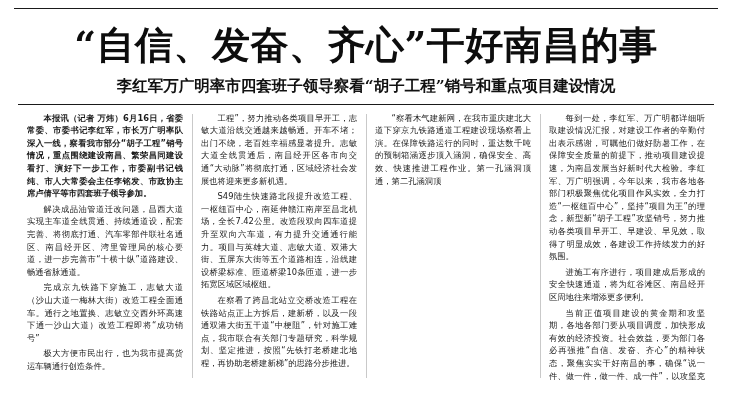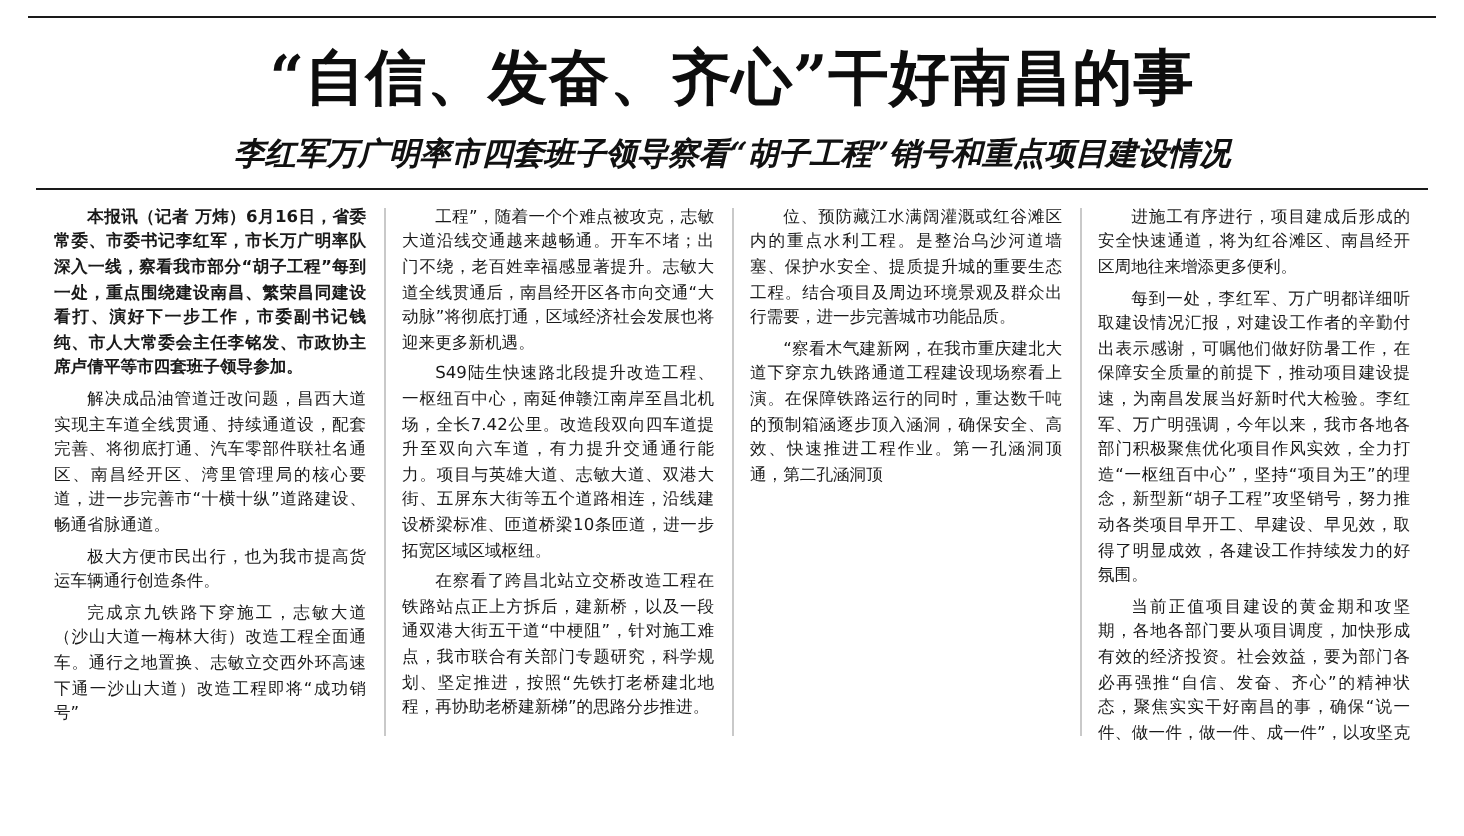--- a/index.html
+++ b/index.html
@@ -29,39 +29,38 @@
     height: 1px;
     background: #1a1a1a;
   }
   .headline-block {
     margin-top: 10px;
     text-align: center;
   }
   .headline-main {
     font-family: "DejaVu Serif", "Liberation Serif", serif;
     font-weight: bold;
-    font-size: 30px;
+    font-size: 38px;
     line-height: 1.22;
     letter-spacing: 0.5px;
     color: #0d0d0d;
     white-space: nowrap;
   }
   .headline-main .ln2 {
     display: block;
   }
   .subhead {
     margin-top: 8px;
     font-family: "DejaVu Serif", "Liberation Serif", serif;
     font-weight: bold;
     font-size: 15.5px;
     line-height: 1.3;
     color: #111111;
     text-align: center;
     white-space: nowrap;
-    font-style: italic;
   }
   .rule-under-head {
     margin: 7px 0 0 0;
     height: 1px;
     background: #1a1a1a;
   }
   .columns {
     margin-top: 7px;
     display: flex;
     gap: 0;
@@ -118,39 +117,38 @@
       <span>“自信、发奋、齐心”干好南昌的事</span>
     </div>
     <div class="subhead">李红军万广明率市四套班子领导察看“胡子工程”销号和重点项目建设情况</div>
   </div>
 
   <div class="rule-under-head"></div>
 
   <div class="columns">
 
     <div class="col">
-      <p class="body lead-para">本报讯（记者 万炜）6月16日，省委常委、市委书记李红军，市长万广明率队深入一线，察看我市部分“胡子工程”每到一处，重点围绕建设南昌、繁荣昌同建设看打、演好下一步工作，市委副书记钱纯、市人大常委会主任李铭发、市政协主席卢倩平等市四套班子领导参加。</p>
+      <p class="body lead-para">本报讯（记者 万炜）6月16日，省委常委、市委书记李红军，市长万广明率队深入一线，察看我市部分“胡子工程”销号情况，重点围绕建设南昌、繁荣昌同建设看打、演好下一步工作，市委副书记钱纯、市人大常委会主任李铭发、市政协主席卢倩平等市四套班子领导参加。</p>
       <p class="body">解决成品油管道迁改问题，昌西大道实现主车道全线贯通、持续通道设，配套完善、将彻底打通、汽车零部件联社名通区、南昌经开区、湾里管理局的核心要道，进一步完善市“十横十纵”道路建设、畅通省脉通道。</p>
+      <p class="body">完成京九铁路下穿施工，志敏大道（沙山大道一梅林大街）改造工程全面通车。通行之地置换、志敏立交西外环高速下通一沙山大道）改造工程即将“成功销号”</p>
       <p class="body">极大方便市民出行，也为我市提高货运车辆通行创造条件。</p>
-      <p class="body">完成京九铁路下穿施工，志敏大道（沙山大道一梅林大街）改造工程全面通车。通行之地置换、志敏立交西外环高速下通一沙山大道）改造工程即将“成功销号”</p>
     </div>
 
     <div class="col">
-      <p class="body">工程”，随着一个个难点被攻克，志敏大道沿线交通越来越畅通。开车不堵；出门不绕，老百姓幸福感显著提升。志敏大道全线贯通后，南昌经开区各市向交通“大动脉”将彻底打通，区域经济社会发展也将迎来更多新机遇。</p>
+      <p class="body">工程”，努力推动各类项目早开工，志敏大道沿线交通越来越畅通。开车不堵；出门不绕，老百姓幸福感显著提升。志敏大道全线贯通后，南昌经开区各市向交通“大动脉”将彻底打通，区域经济社会发展也将迎来更多新机遇。</p>
       <p class="body">S49陆生快速路北段提升改造工程、一枢纽百中心，南延伸赣江南岸至昌北机场，全长7.42公里。改造段双向四车道提升至双向六车道，有力提升交通通行能力。项目与英雄大道、志敏大道、双港大街、五屏东大街等五个道路相连，沿线建设桥梁标准、匝道桥梁10条匝道，进一步拓宽区域区域枢纽。</p>
       <p class="body">在察看了跨昌北站立交桥改造工程在铁路站点正上方拆后，建新桥，以及一段通双港大街五干道“中梗阻”，针对施工难点，我市联合有关部门专题研究，科学规划、坚定推进，按照“先铁打老桥建北地程，再协助老桥建新梯”的思路分步推进。</p>
     </div>
 
     <div class="col">
-      <p class="body">位、预防藏江水满阔灌溉或红谷滩区内的重点水利工程。是整治乌沙河道墙塞、保护水安全、提质提升城的重要生态工程。结合项目及周边环境景观及群众出行需要，进一步完善城市功能品质。</p>
       <p class="body">“察看木气建新网，在我市重庆建北大道下穿京九铁路通道工程建设现场察看上演。在保障铁路运行的同时，重达数千吨的预制箱涵逐步顶入涵洞，确保安全、高效、快速推进工程作业。第一孔涵洞顶通，第二孔涵洞顶</p>
     </div>
 
     <div class="col">
+      <p class="body">每到一处，李红军、万广明都详细听取建设情况汇报，对建设工作者的辛勤付出表示感谢，可嘱他们做好防暑工作，在保障安全质量的前提下，推动项目建设提速，为南昌发展当好新时代大检验。李红军、万广明强调，今年以来，我市各地各部门积极聚焦优化项目作风实效，全力打造“一枢纽百中心”，坚持“项目为王”的理念，新型新“胡子工程”攻坚销号，努力推动各类项目早开工、早建设、早见效，取得了明显成效，各建设工作持续发力的好氛围。</p>
       <p class="body">进施工有序进行，项目建成后形成的安全快速通道，将为红谷滩区、南昌经开区周地往来增添更多便利。</p>
-      <p class="body">每到一处，李红军、万广明都详细听取建设情况汇报，对建设工作者的辛勤付出表示感谢，可嘱他们做好防暑工作，在保障安全质量的前提下，推动项目建设提速，为南昌发展当好新时代大检验。李红军、万广明强调，今年以来，我市各地各部门积极聚焦优化项目作风实效，全力打造“一枢纽百中心”，坚持“项目为王”的理念，新型新“胡子工程”攻坚销号，努力推动各类项目早开工、早建设、早见效，取得了明显成效，各建设工作持续发力的好氛围。</p>
       <p class="body">当前正值项目建设的黄金期和攻坚期，各地各部门要从项目调度，加快形成有效的经济投资。社会效益，要为部门各必再强推“自信、发奋、齐心”的精神状态，聚焦实实干好南昌的事，确保“说一件、做一件，做一件、成一件”，以攻坚克难的实际行动和建设的实际行动</p>
     </div>
 
   </div>
 
   <div class="tail"></div>
 </div>
 
 </body></html>

